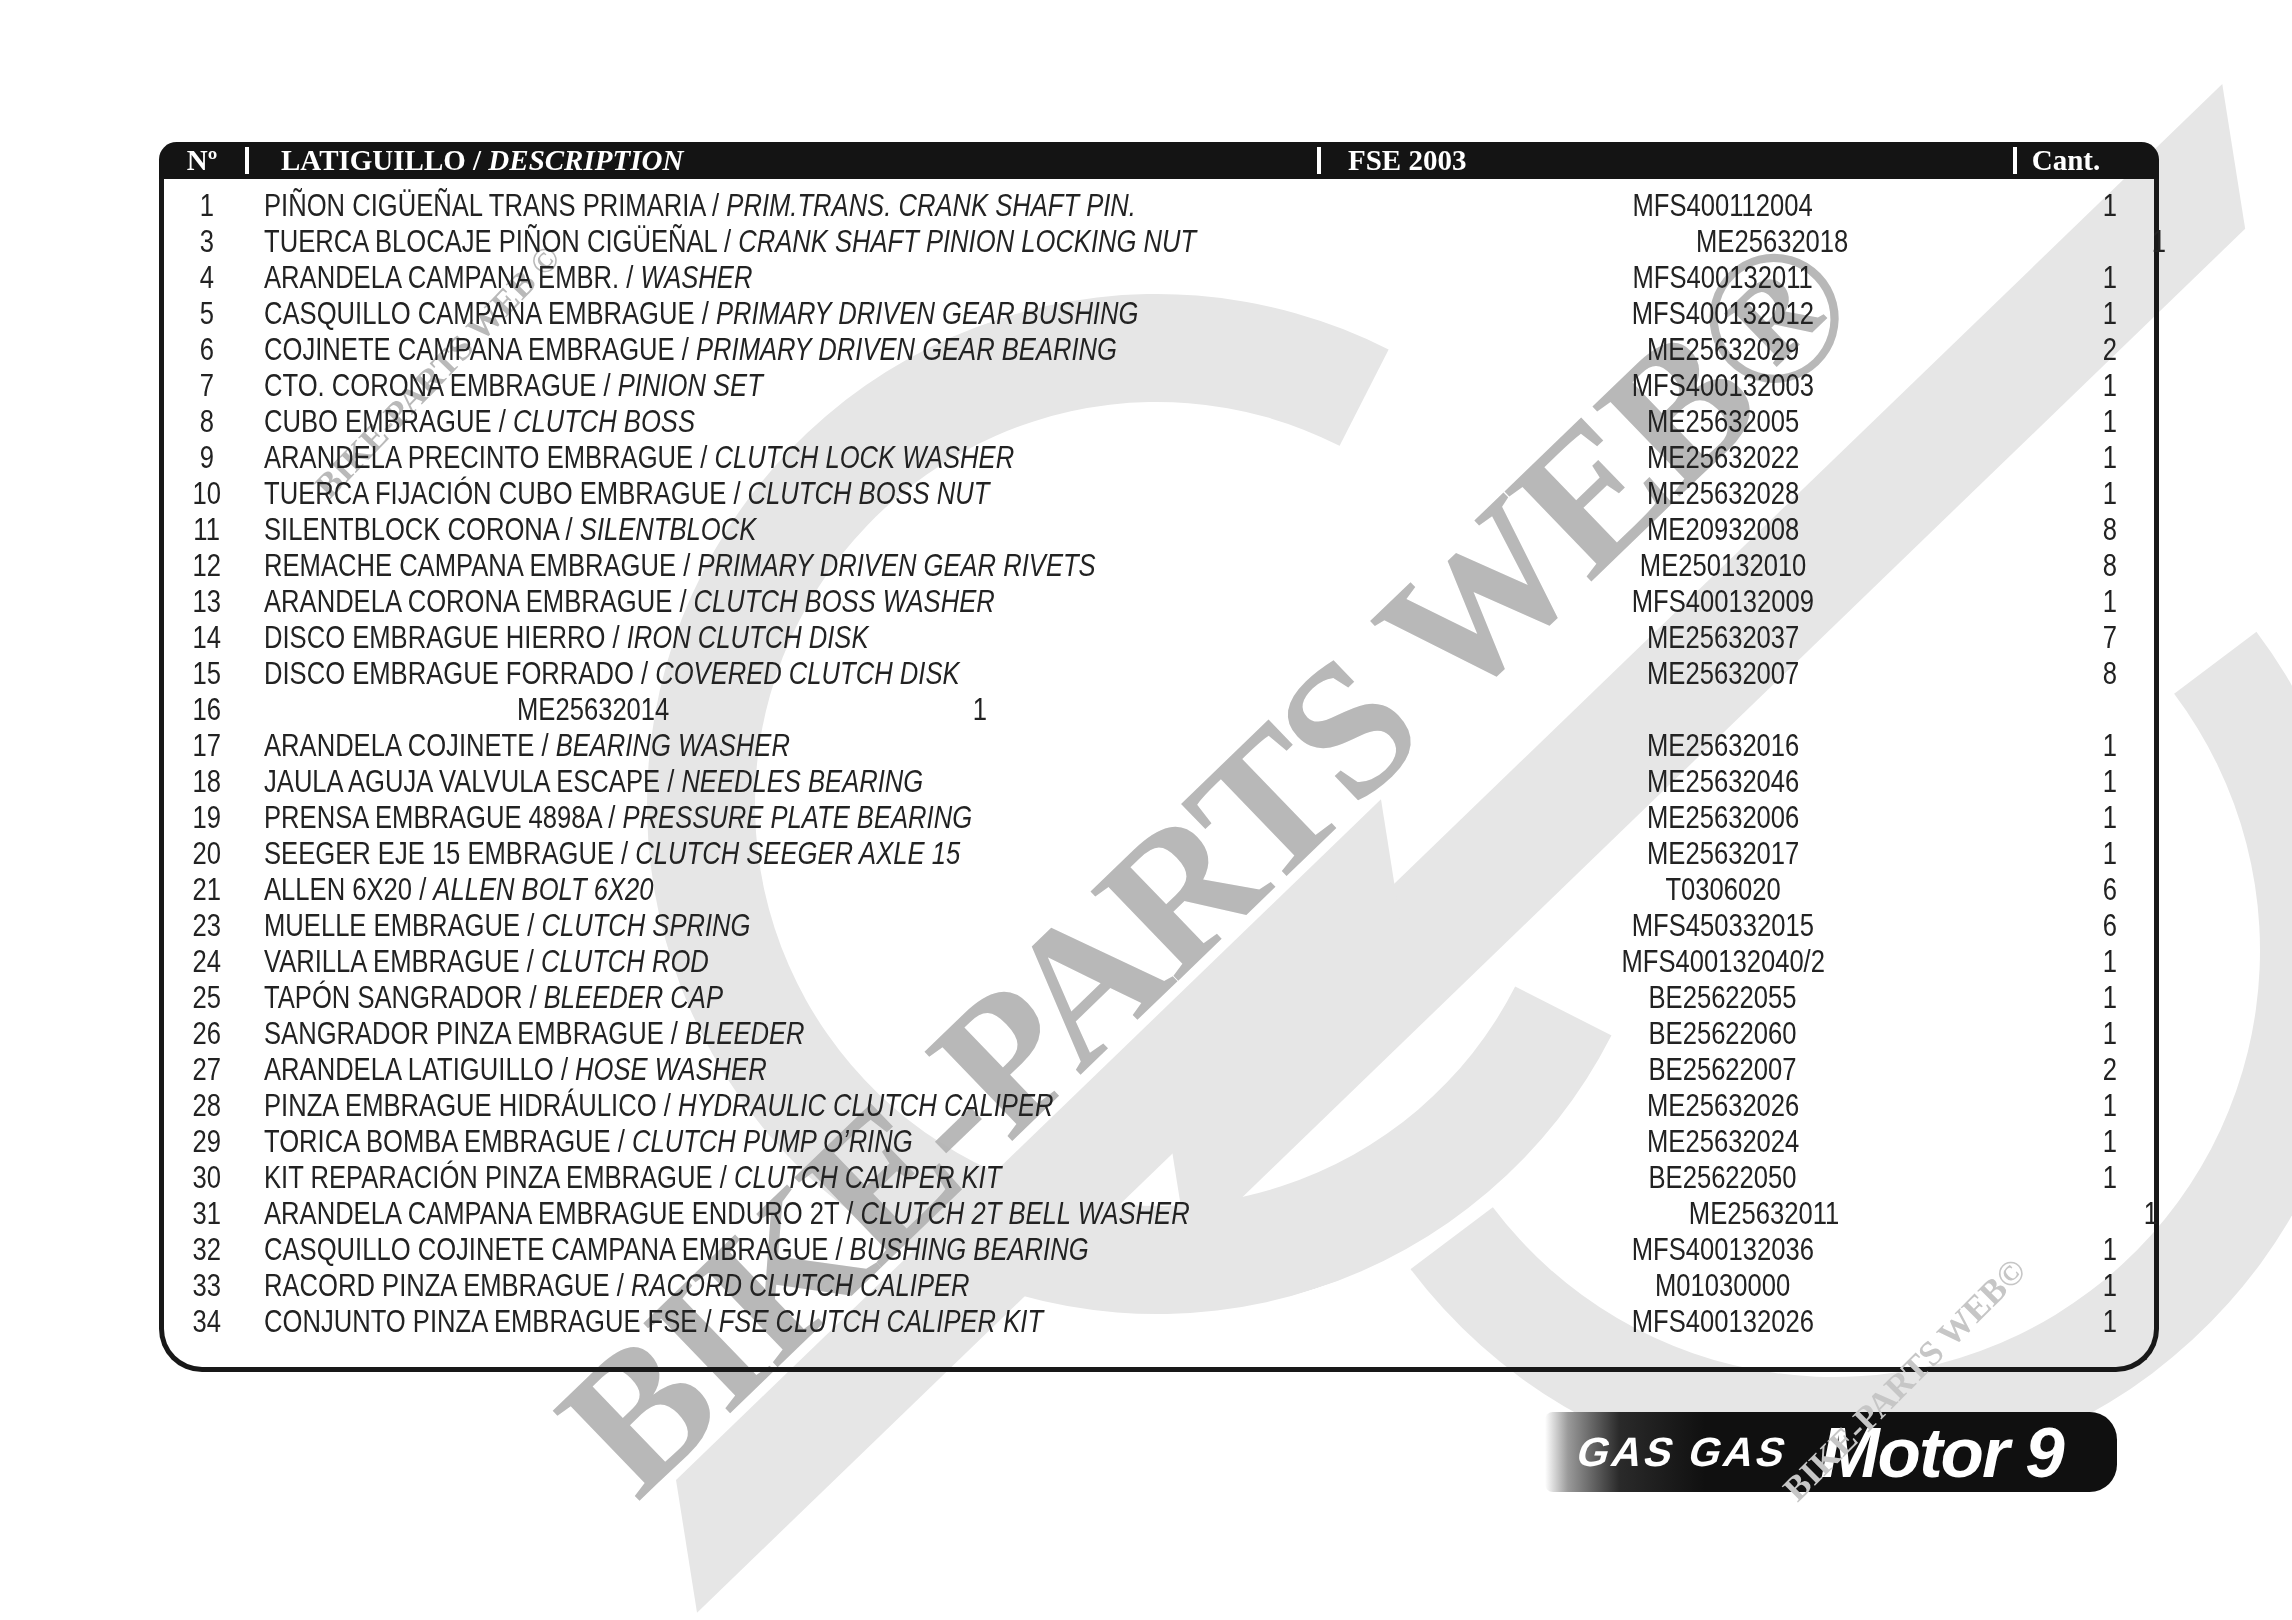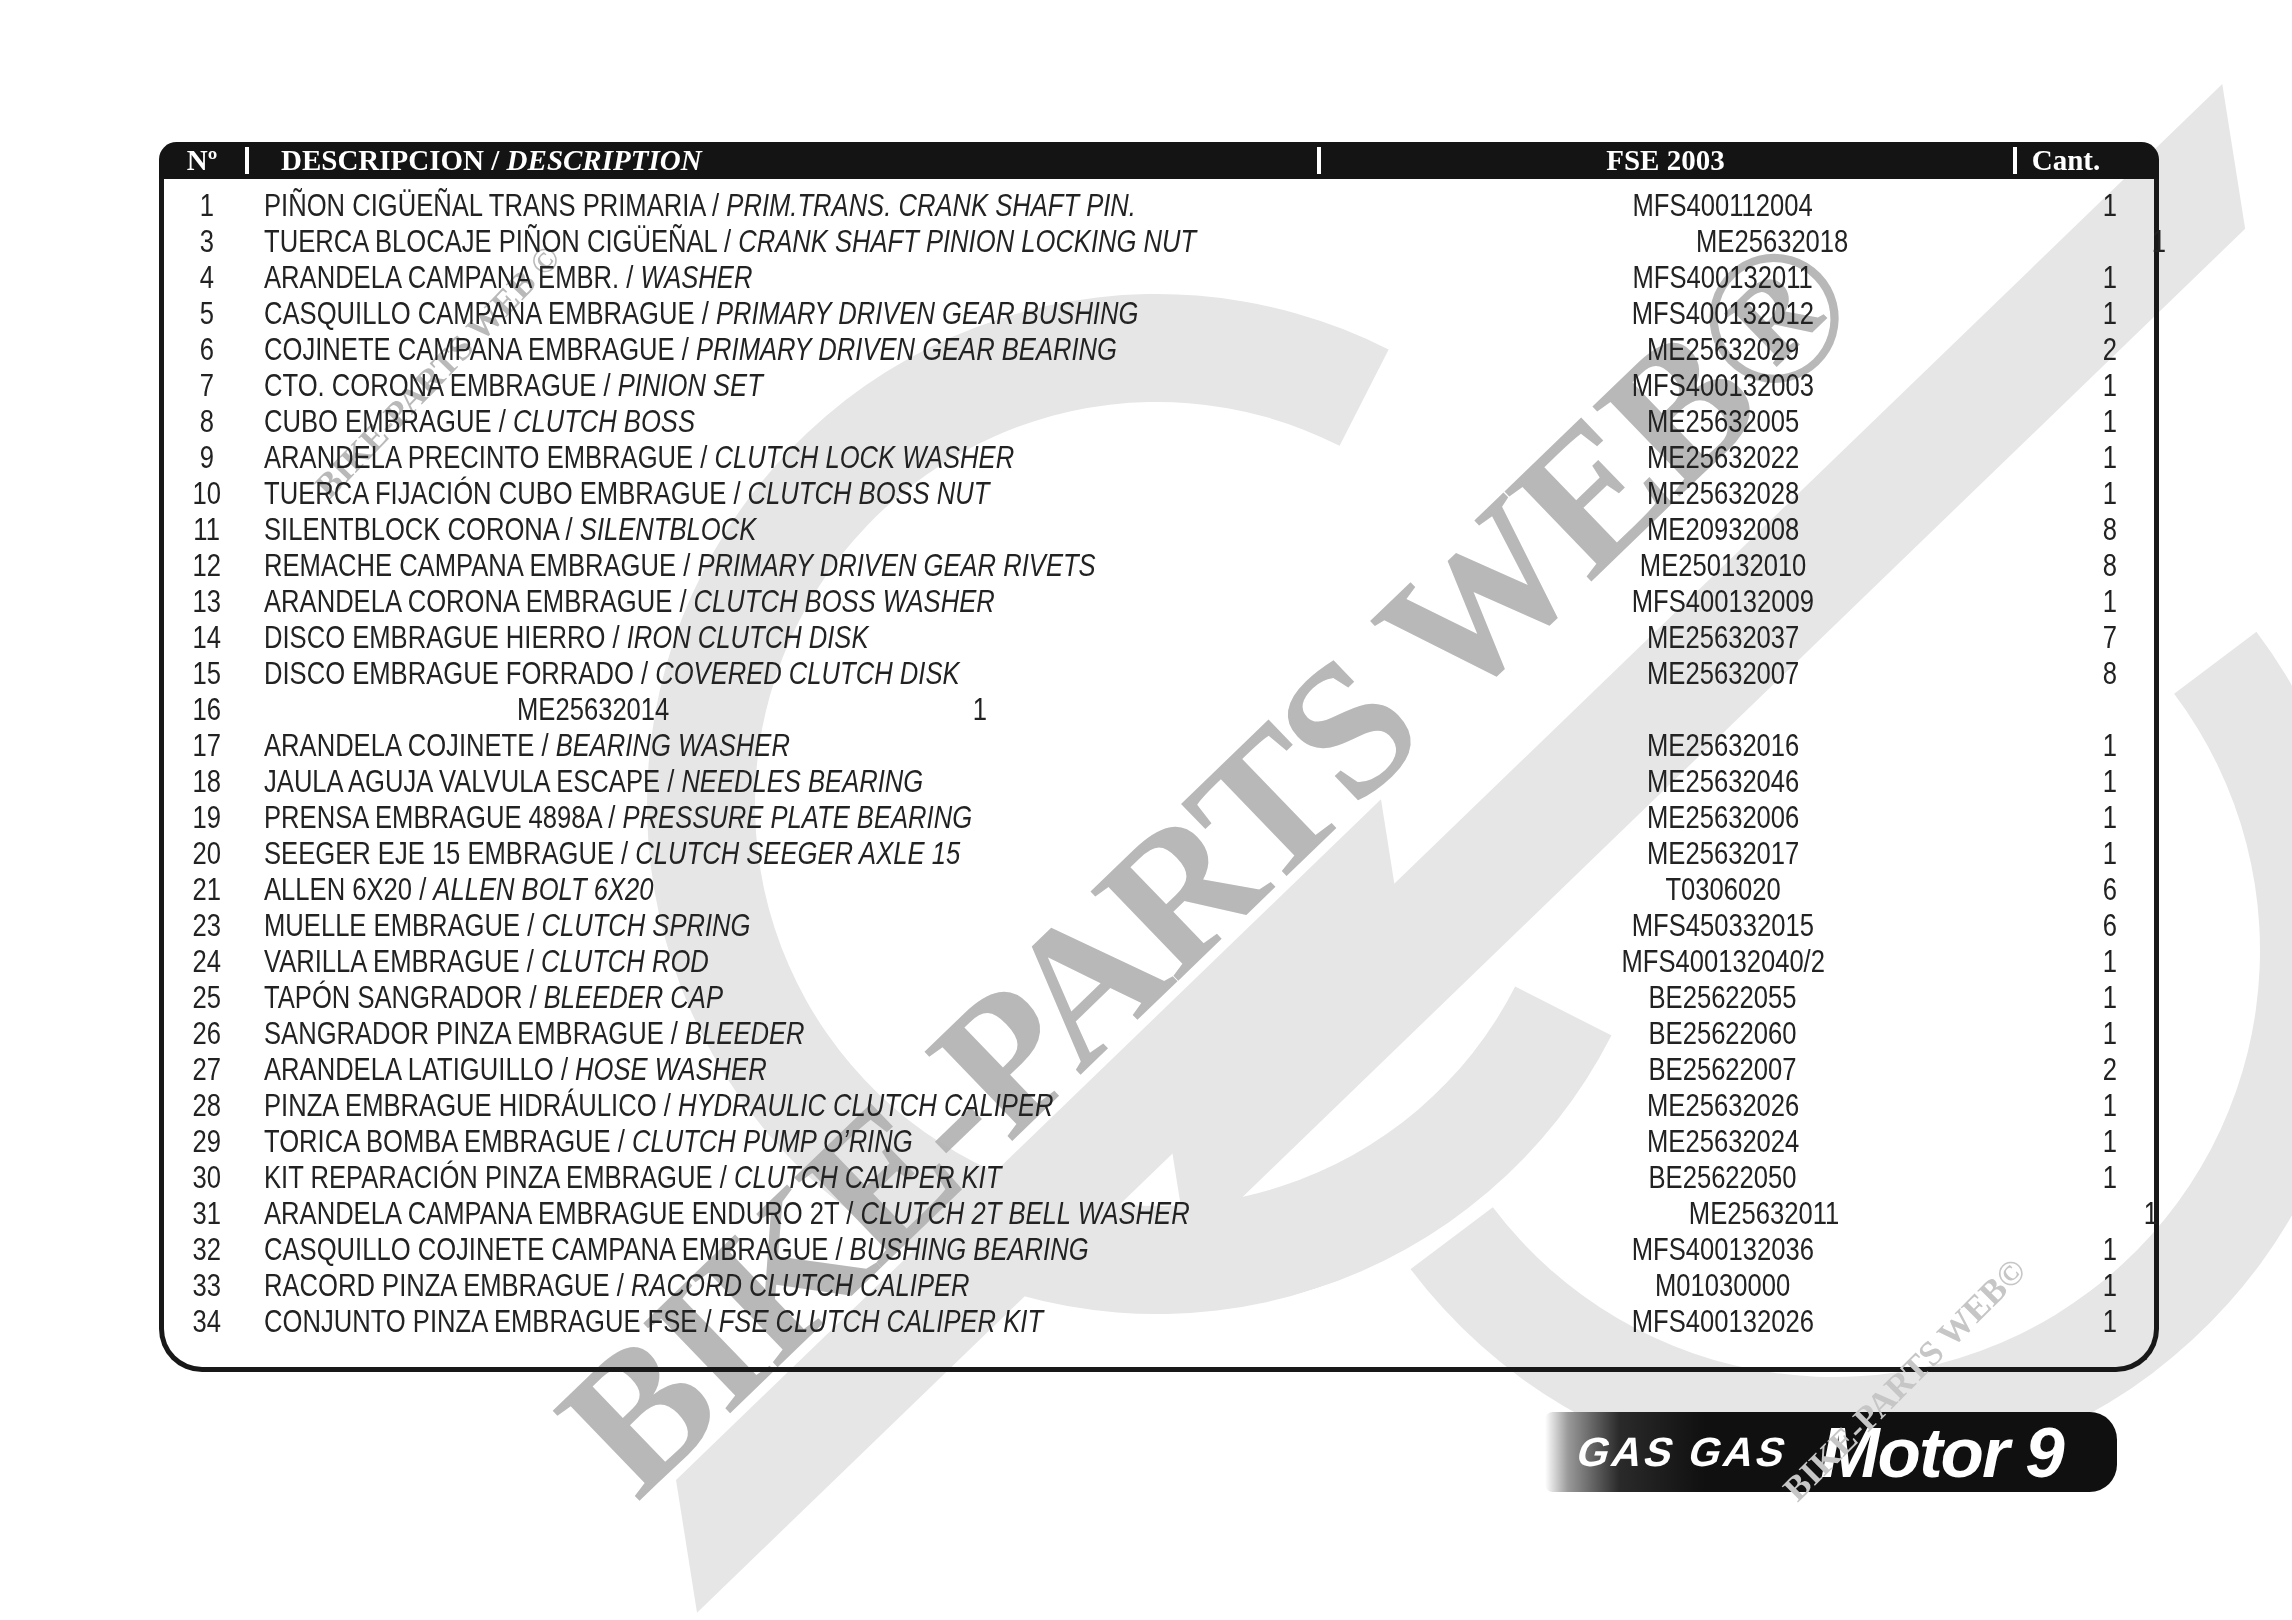--- a/index.html
+++ b/index.html
@@ -33,21 +33,21 @@
   #wm-bottomright{left:1905px;top:1380px;transform:translate(-50%,-50%) rotate(-45deg);z-index:6;color:#c6c6c6;}
   
   .parts-table{position:absolute;left:159px;top:142px;width:2000px;z-index:2;}
   .thead{
     position:relative;height:37px;background:#141414;border-radius:17.6px 17.6px 0 0;
     color:#ffffff;font-family:"Liberation Serif",serif;font-weight:bold;font-size:29px;
   }
   .h-label{position:absolute;top:0;line-height:37px;white-space:nowrap;}
   #h-no{left:0;width:86px;text-align:center;}
   #h-desc{left:122px;}
-  #h-model{left:1158px;width:697px;text-align:center;}
+  #h-model{left:1189px;width:697px;}
   #h-qty{left:1858px;width:98px;text-align:center;}
   .h-italic{font-style:italic;text-align:right;}
   .hdiv{position:absolute;top:4.9px;bottom:4.9px;width:3.9px;background:#ffffff;}
   #hdiv1{left:86px;} #hdiv2{left:1158px;} #hdiv3{left:1854px;}
   .tbody{
     box-sizing:border-box;height:1193px;padding-top:8.8px;
     border:5.9px solid #181818;border-top:none;border-radius:0 0 43px 43px;
   }
   .row{display:flex;align-items:center;height:36px;font-size:32px;color:#222222;}
   .row .t{display:inline-block;transform:scaleX(.8);transform-origin:center;white-space:nowrap;}
@@ -82,21 +82,21 @@
   <div class="g-slash" id="slash1"></div>
   <div class="g-slash" id="slash2"></div>
 
   <div class="wm-big">BIKE-PARTS WEB®</div>
   <div class="wm-sm" id="wm-topleft">BIKE-PARTS WEB ©</div>
 
   <div class="parts-table">
     <div class="thead">
       <span class="h-label" id="h-no">Nº</span>
       <span class="hdiv" id="hdiv1"></span>
-      <span class="h-label" id="h-desc"><span>DESCRIPCION</span><span> / </span><span class="h-italic">DESCRIPTION</span></span>
+      <span class="h-label" id="h-desc"><span>LATIGUILLO</span><span> / </span><span class="h-italic">DESCRIPTION</span></span>
       <span class="hdiv" id="hdiv2"></span>
       <span class="h-label" id="h-model">FSE 2003</span>
       <span class="hdiv" id="hdiv3"></span>
       <span class="h-label" id="h-qty">Cant.</span>
     </div>
     <div class="tbody" id="table-body">
   <div class="row">
     <div class="c-no"><span class="t">1</span></div>
     <div class="c-desc"><span class="t"><span class="es">PIÑON CIGÜEÑAL TRANS PRIMARIA</span><span class="sep"> / </span><span class="en">PRIM.TRANS. CRANK SHAFT PIN.</span></span></div>
     <div class="c-part"><span class="t">MFS400112004</span></div>

